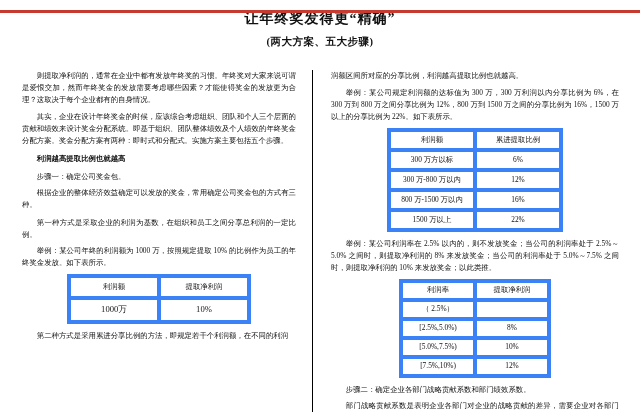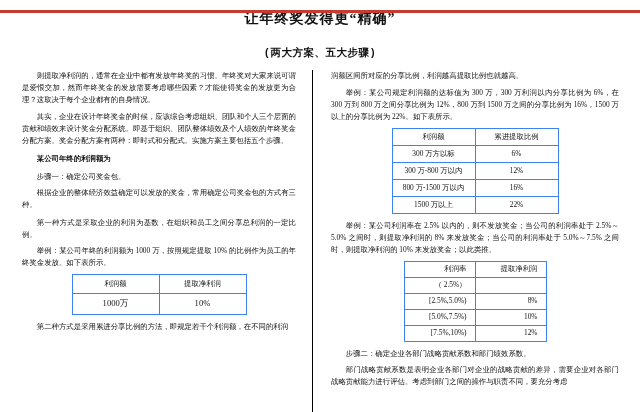--- a/index.html
+++ b/index.html
@@ -26,23 +26,22 @@
     font-size:14px;
     font-weight:bold;
     letter-spacing:1px;
     margin:10px 0 0 0;
     font-family:"Liberation Serif", serif;
   }
   .subtitle{
     text-align:center;
     font-size:10.5px;
     font-weight:bold;
-    margin-top:18px;
+    margin-top:7px;
     letter-spacing:0.5px;
-    font-family:Liberation Mono, monospace;
   }
   .cols{
     position:absolute;
     top:60px;left:22px;
     width:598px;height:348px;
     display:flex;
     gap:18px;
   }
   .col{
     width:288px;
@@ -57,47 +56,47 @@
   .indent{text-indent:2em;}
   .h-sec{font-weight:bold;margin:6px 0 4px 0;text-indent:2em;}
   .h-step{font-weight:normal;margin:6px 0 4px 0;text-indent:2em;}
   .h-way{font-weight:normal;margin:6px 0 4px 0;text-indent:2em;}
   table{
     border-collapse:collapse;
     margin:5px auto 6px auto;
     font-size:7.4px;
   }
   table td, table th{
-    border:1px solid #3b82f6;
+    border:4px solid #3b82f6;
     padding:2px 6px;
     text-align:center;
     font-weight:normal;
   }
   table th{font-weight:normal;}
   .t1 td,.t1 th{min-width:66px;padding:3px 10px;}
   .t2 td,.t2 th{min-width:62px;padding:2px 10px;}
-  .t3 td,.t3 th{min-width:54px;padding:1.5px 8px;text-align:right;}
+  .t3 td,.t3 th{min-width:54px;padding:1.5px 8px;}
   .big{font-size:8.6px;}
 </style>
 </head>
 <body>
 
 <div class="page">
   <div class="topbar"></div>
 
   <div class="title">让年终奖发得更“精确”</div>
   <div class="subtitle">(两大方案、五大步骤)</div>
 
   <div class="cols">
 
     <div class="col left">
       <p class="indent">则提取净利润的，通常在企业中都有发放年终奖的习惯。年终奖对大家来说可谓是爱恨交加，然而年终奖金的发放需要考虑哪些因素？才能使得奖金的发放更为合理？这取决于每个企业都有的自身情况。</p>
       <p class="indent">其实，企业在设计年终奖金的时候，应该综合考虑组织、团队和个人三个层面的贡献和绩效来设计奖金分配系统。即基于组织、团队整体绩效及个人绩效的年终奖金分配方案。奖金分配方案有两种：即时式和分配式。实施方案主要包括五个步骤。</p>
 
-      <p class="h-sec">某公司年终的利润额为</p>
+      <p class="h-sec">利润越高提取比例也就越高</p>
 
       <p class="h-step">步骤一：确定公司奖金包。</p>
       <p class="indent">根据企业的整体经济效益确定可以发放的奖金，常用确定公司奖金包的方式有三种。</p>
 
       <p class="h-way">第一种方式是采取企业的利润为基数，在组织和员工之间分享总利润的一定比例。</p>
       <p class="indent">举例：某公司年终的利润额为 1000 万，按照规定提取 10% 的比例作为员工的年终奖金发放。如下表所示。</p>
 
       <table class="t1">
         <tbody>
             <tr>

